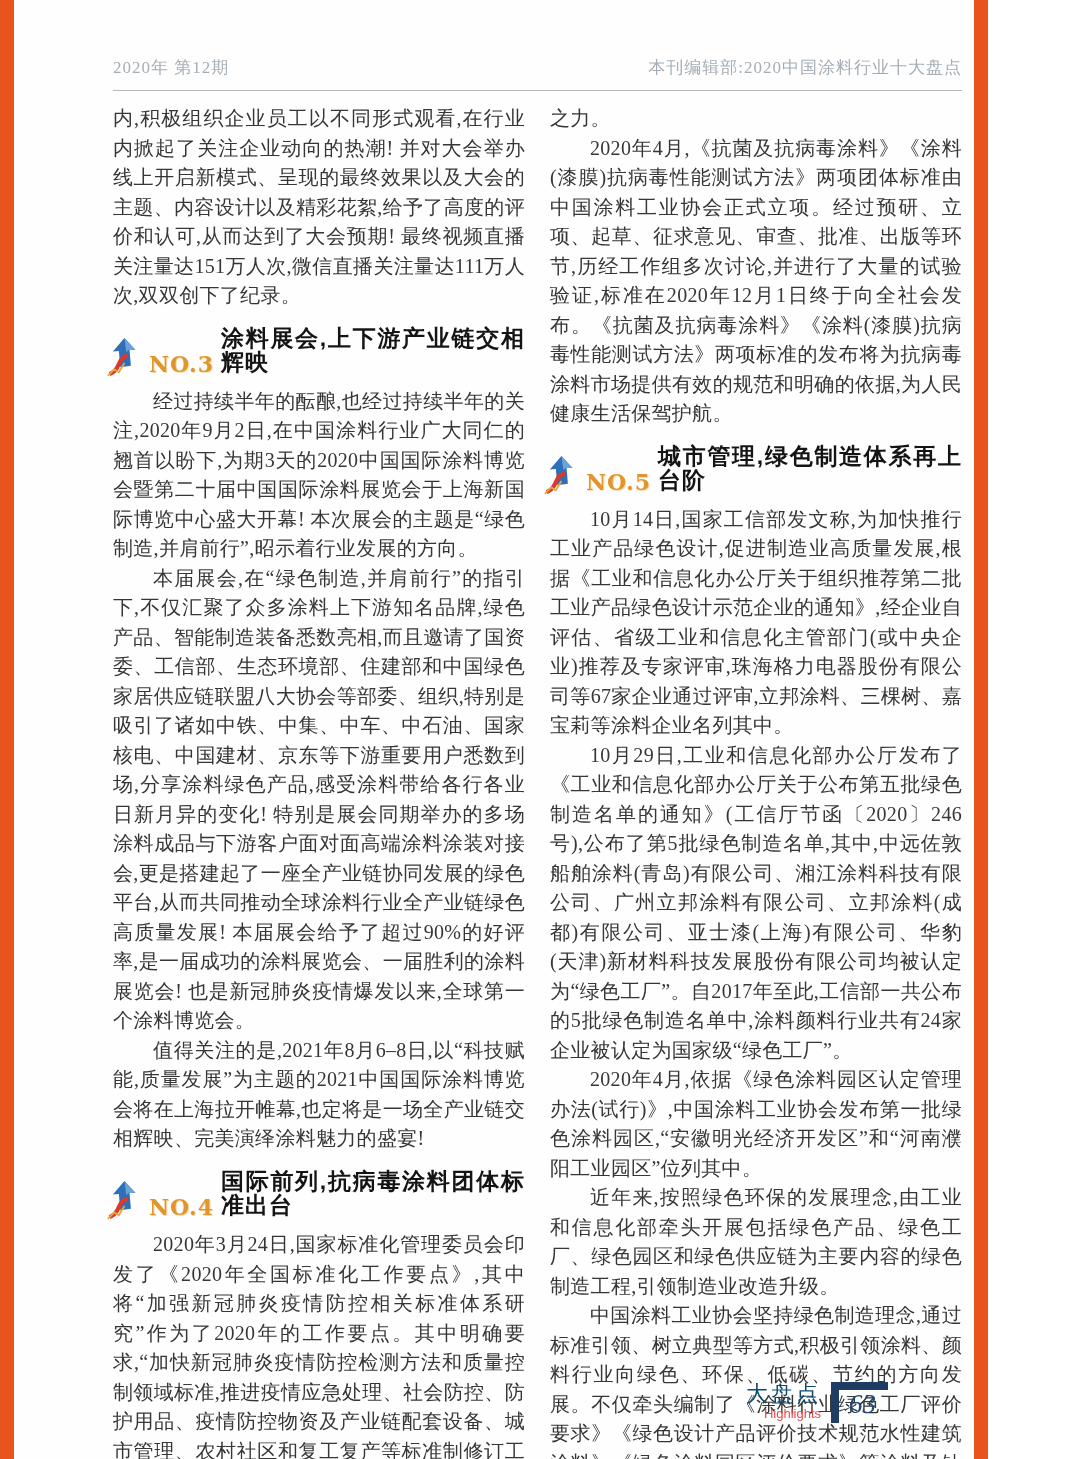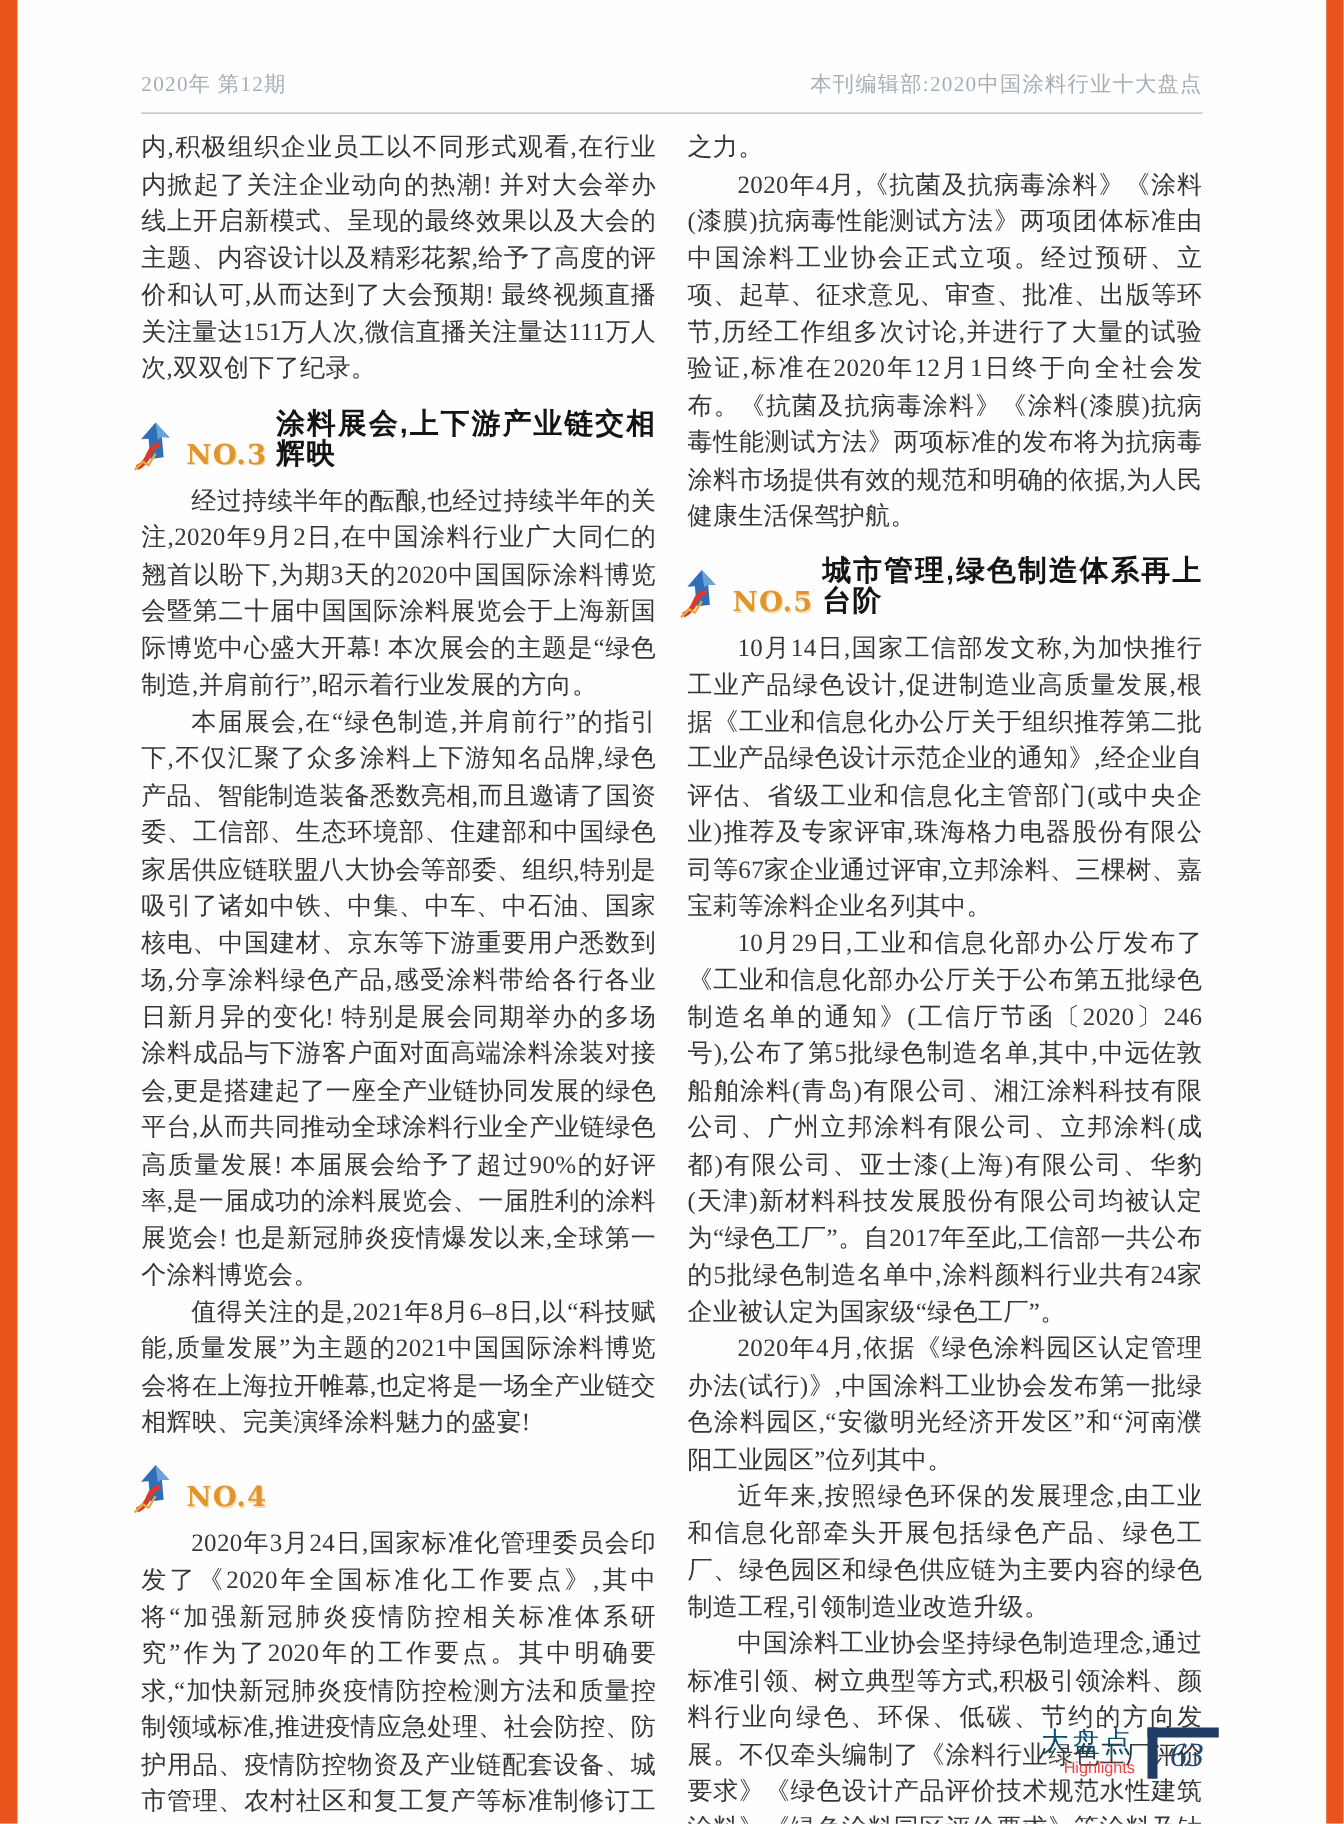--- a/index.html
+++ b/index.html
@@ -1,21 +1,21 @@
 <!DOCTYPE html>
 <html><head>
 <meta charset="utf-8">
 <style>
   html,body{margin:0;padding:0;}
   body{
     width:1075px;height:1459px;
     background:#ffffff;
     font-family:"Liberation Serif","DejaVu Serif",serif;
   }
-  .page{position:relative;width:1075px;height:1459px;background:#fefefe;overflow:hidden;}
+  .page{position:relative;width:988px;height:1459px;background:#fefefe;overflow:hidden;}
   .edge{position:absolute;top:0;height:100%;width:14px;background:#e8541c;}
   .edge-left{left:0;}
   .edge-right{right:0;}
 
   .page-header{
     position:absolute;top:56px;left:113px;width:849px;
     display:flex;justify-content:space-between;align-items:flex-end;
     font-size:17px;color:#a5aeb6;letter-spacing:1px;
     padding-bottom:11px;border-bottom:1px solid #b5babe;
   }
@@ -103,20 +103,21 @@
       <div class="sec-heading">
         <span class="hicon">
           <svg viewBox="0 0 40 44" aria-hidden="true">
             <polygon points="21,2 33,15 26.5,14.5 28,32 16.5,33.5 15,16 8.5,16.5" fill="#2f6fb8"></polygon>
             <polygon points="21,2 33,15 26.5,14.5 23,17" fill="#6aa3d8"></polygon>
             <path d="M5,41 Q12,38 15,30 T25,21" stroke="#d93a2b" stroke-width="4.5" fill="none"></path>
             <path d="M3,43 L10,36 L15,39 L21,29" stroke="#e7a93c" stroke-width="2" fill="none"></path>
           </svg>
         </span>
         <span class="sec-no">NO.4</span>
+        <span class="sec-title">国际前列,抗病毒涂料团体标准出台</span>
       </div>
 
       <p>2020年3月24日,国家标准化管理委员会印发了《2020年全国标准化工作要点》,其中将“加强新冠肺炎疫情防控相关标准体系研究”作为了2020年的工作要点。其中明确要求,“加快新冠肺炎疫情防控检测方法和质量控制领域标准,推进疫情应急处理、社会防控、防护用品、疫情防控物资及产业链配套设备、城市管理、农村社区和复工复产等标准制修订工作”。因此,新冠肺炎疫情防控对于抗病毒产品及其标准的要求显得十分的迫切。作为病毒日常防护的有力杀灭武器,涂料显然在抗病毒方面将起到不可替代的重要作用,为新冠肺炎疫情的常态化防控贡献涂料行业应尽</p>
     </div>
 
     <div class="col">
       <p class="noindent">之力。</p>
       <p>2020年4月,《抗菌及抗病毒涂料》《涂料(漆膜)抗病毒性能测试方法》两项团体标准由中国涂料工业协会正式立项。经过预研、立项、起草、征求意见、审查、批准、出版等环节,历经工作组多次讨论,并进行了大量的试验验证,标准在2020年12月1日终于向全社会发布。《抗菌及抗病毒涂料》《涂料(漆膜)抗病毒性能测试方法》两项标准的发布将为抗病毒涂料市场提供有效的规范和明确的依据,为人民健康生活保驾护航。</p>
 
       <div class="sec-heading">

